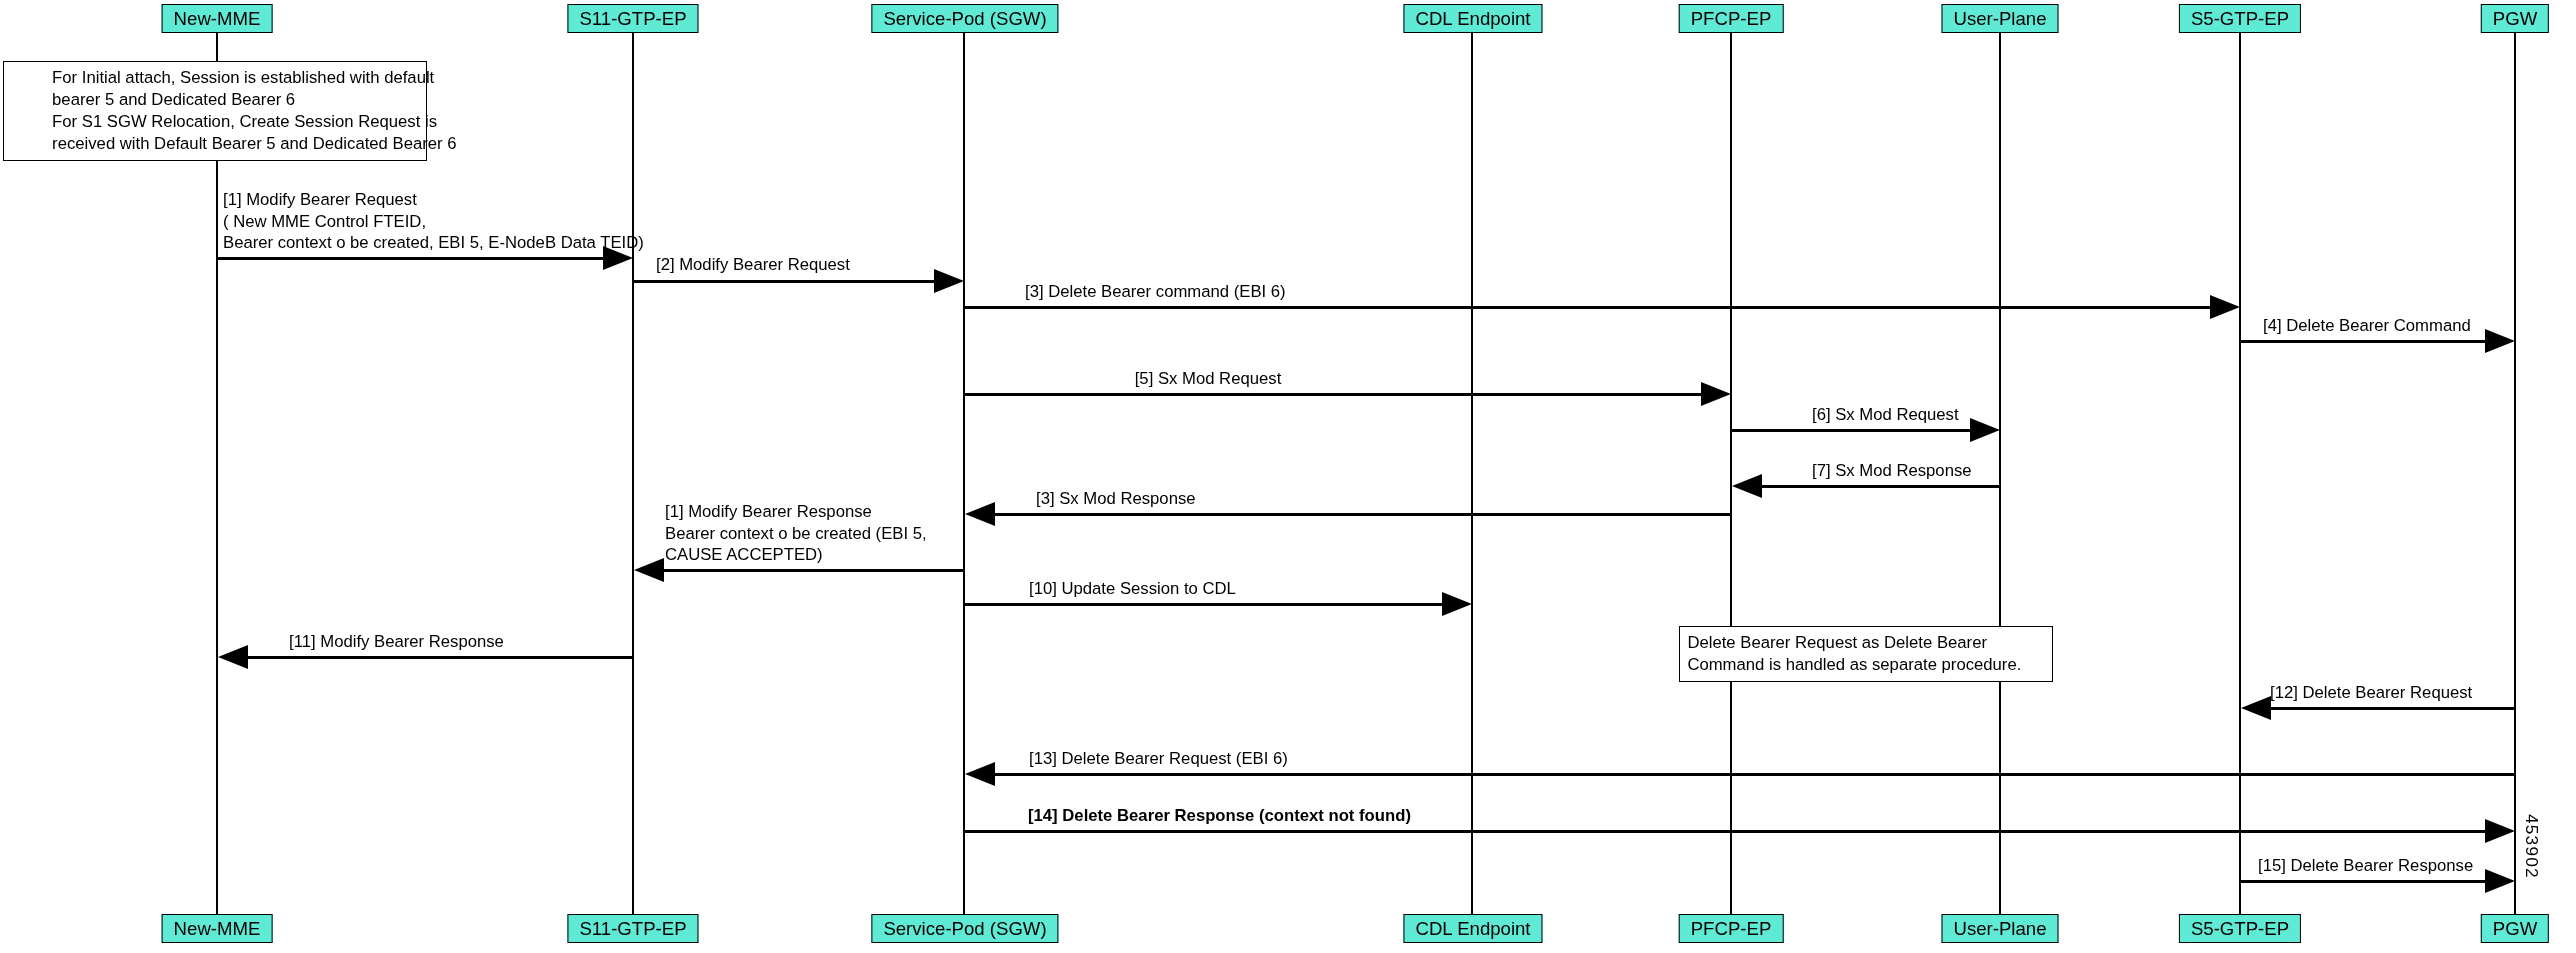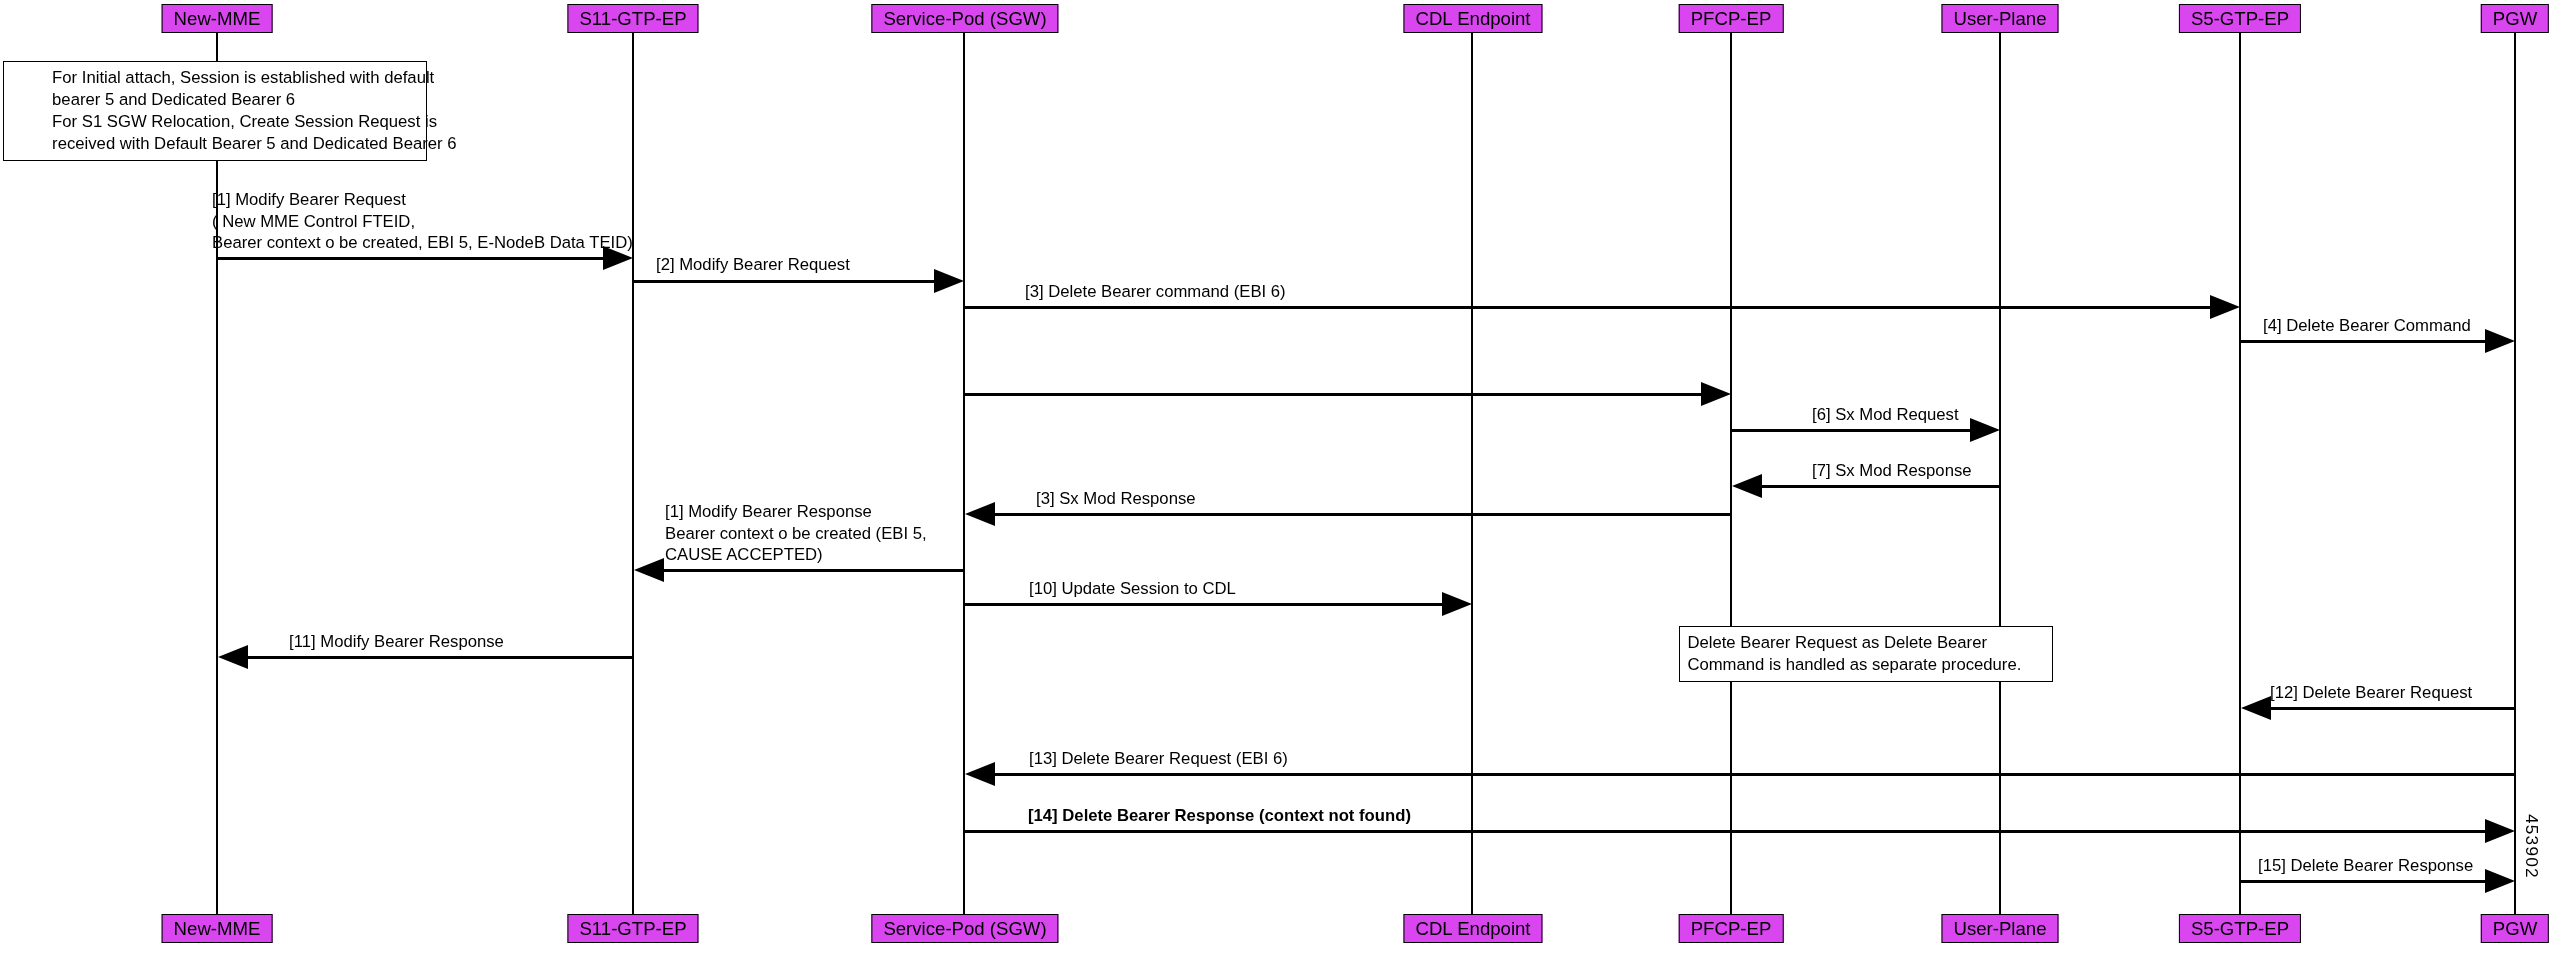--- a/index.html
+++ b/index.html
@@ -9,21 +9,21 @@
     height: 954px;
     background: #ffffff;
     font-family: "Liberation Sans", sans-serif;
     color: #000;
     overflow: hidden;
   }
   .lifeline-box {
     position: absolute;
     transform: translateX(-50%);
     border: 1.9px solid #000;
-    background: #d946ef;
+    background: #5eead4;
     height: 27px;
     line-height: 27px;
     padding: 0 11px;
     font-size: 18.6px;
     white-space: nowrap;
     z-index: 3;
     text-align: center;
     box-sizing: content-box;
   }
   .lifeline-line {
@@ -105,21 +105,21 @@
       <div class="lifeline-line" style="left: 2239px; top: 33px; height: 881px;"></div>
       <div class="lifeline-box" style="left: 2240px; top: 3.7px;">S5-GTP-EP</div>
       <div class="lifeline-box" style="left: 2240px; top: 914px;">S5-GTP-EP</div>
       <div class="lifeline-line" style="left: 2514px; top: 33px; height: 881px;"></div>
       <div class="lifeline-box" style="left: 2515px; top: 3.7px;">PGW</div>
       <div class="lifeline-box" style="left: 2515px; top: 914px;">PGW</div>
     </div>
   <div id="messages-layer">
       <div class="msg-line" style="top: 257px; left: 217px; width: 390px;"></div>
       <div class="arrowhead arrow-right" style="top: 246px; left: 603px;"></div>
-      <div class="msg-label" style="left: 212px; bottom: 700px;">
+      <div class="msg-label" style="left: 223px; bottom: 700px;">
         <div>[1] Modify Bearer Request</div>
         <div>( New MME Control FTEID,</div>
         <div>Bearer context o be created, EBI 5, E-NodeB Data TEID)</div>
       </div>
       <div class="msg-line" style="top: 280px; left: 633px; width: 306px;"></div>
       <div class="arrowhead arrow-right" style="top: 269px; left: 934px;"></div>
       <div class="msg-label" style="left: 656px; bottom: 678px;">
         <div>[2] Modify Bearer Request</div>
       </div>
       <div class="msg-line" style="top: 306px; left: 965px; width: 1249px;"></div>
@@ -128,20 +128,21 @@
         <div>[3] Delete Bearer command (EBI 6)</div>
       </div>
       <div class="msg-line" style="top: 340px; left: 2240px; width: 249px;"></div>
       <div class="arrowhead arrow-right" style="top: 329px; left: 2485px;"></div>
       <div class="msg-label" style="left: 2263px; bottom: 617px; text-align: right;">
         <div>[4] Delete Bearer Command</div>
       </div>
       <div class="msg-line" style="top: 393px; left: 965px; width: 741px;"></div>
       <div class="arrowhead arrow-right" style="top: 382px; left: 1701px;"></div>
       <div class="msg-label" style="left: 970px; bottom: 564px; width: 476px; text-align: center;">
+        <div>[5] Sx Mod Request</div>
       </div>
       <div class="msg-line" style="top: 429px; left: 1731px; width: 243px;"></div>
       <div class="arrowhead arrow-right" style="top: 418px; left: 1970px;"></div>
       <div class="msg-label" style="left: 1812px; bottom: 528px;">
         <div>[6] Sx Mod Request</div>
       </div>
       <div class="msg-line" style="top: 485px; left: 1757px; width: 243px;"></div>
       <div class="arrowhead arrow-left" style="top: 474px; left: 1732px;"></div>
       <div class="msg-label" style="left: 1812px; bottom: 472px;">
         <div>[7] Sx Mod Response</div>

